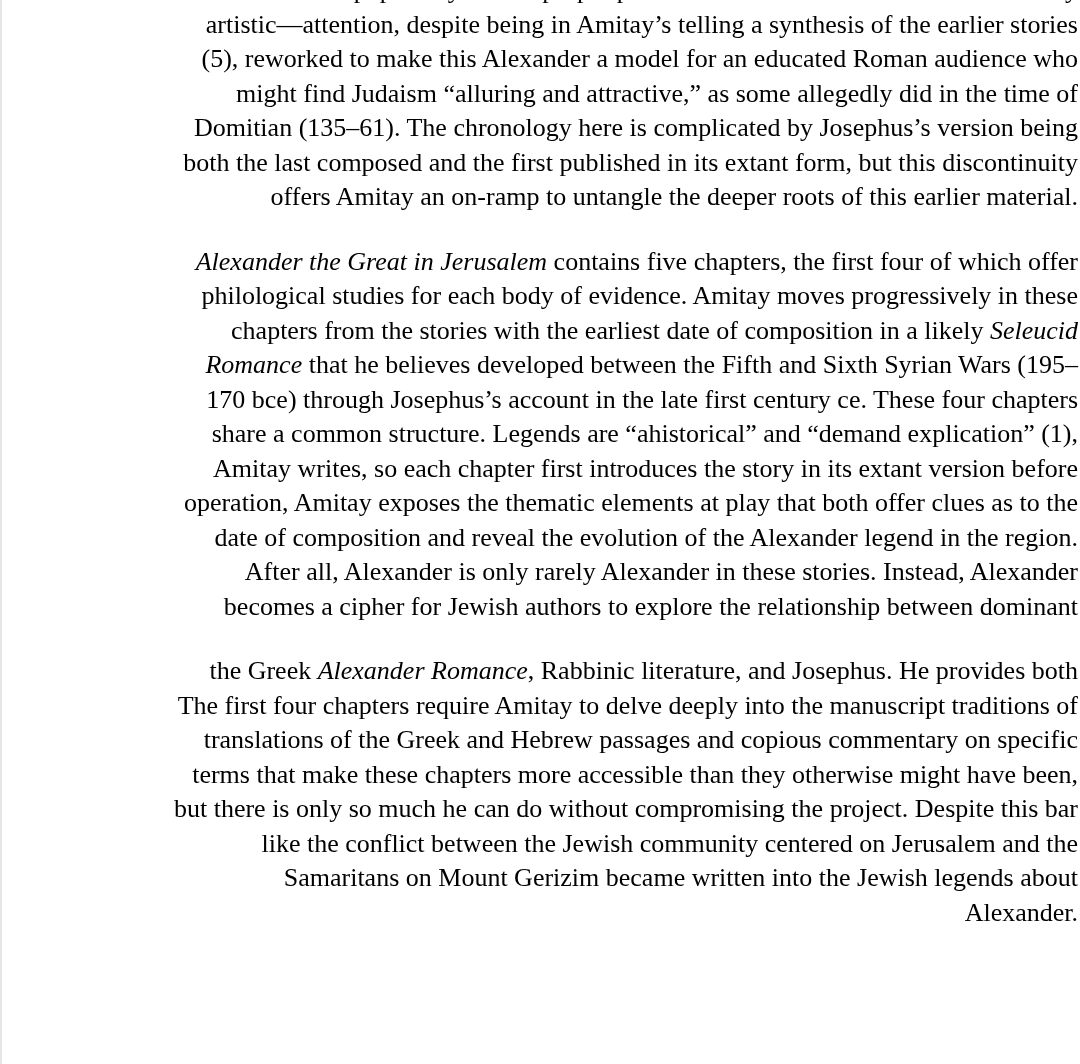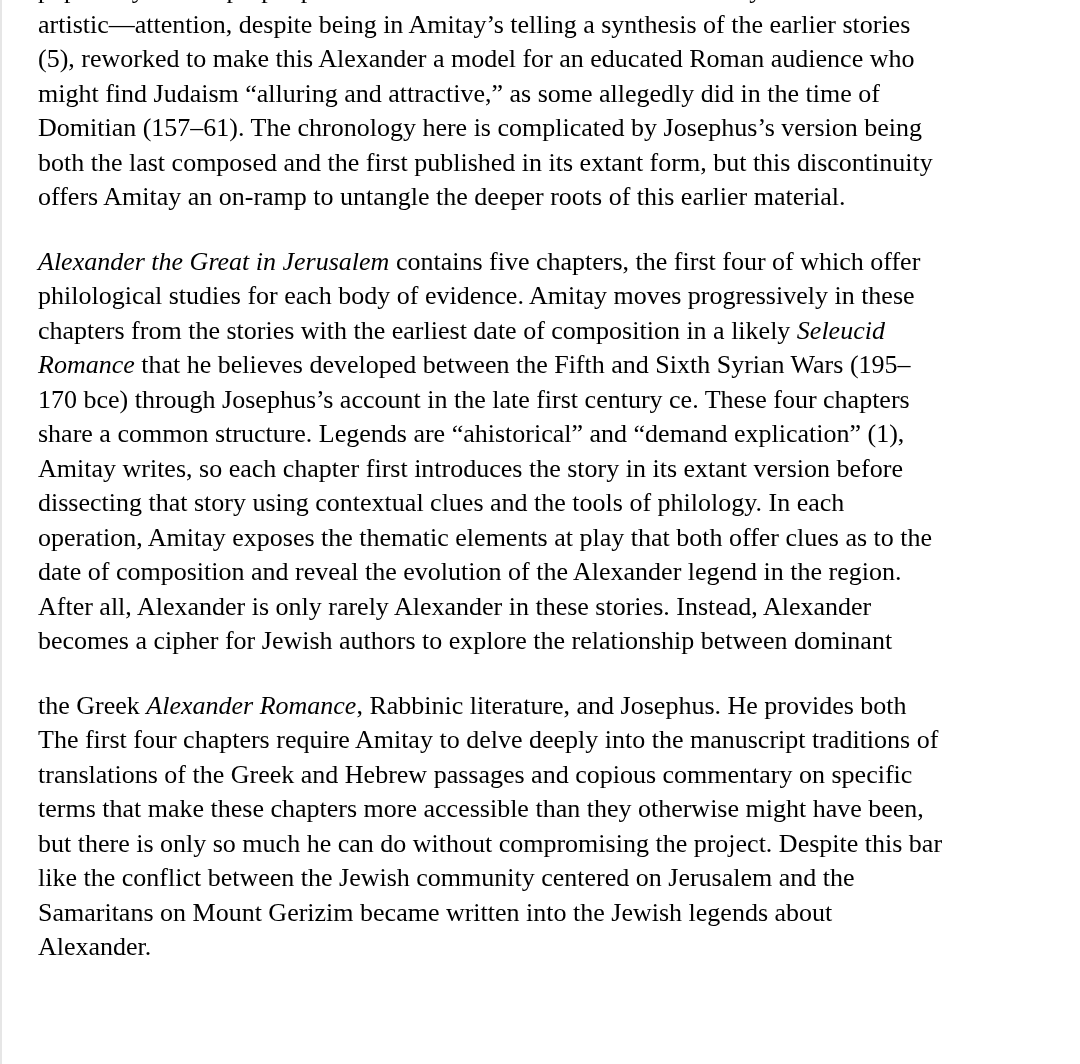--- a/index.html
+++ b/index.html
@@ -31,49 +31,49 @@
       line-height: 34.5px;
       color: #000000;
     }
     .article p {
       margin: 0 0 30px 0;
       white-space: normal;
     }
     .line {
       display: block;
       white-space: nowrap;
+      text-align: right;
     }
     em { font-style: italic; }
   </style>
 </head>
 <body>
 
 <div class="left-rule"></div>
 
 <div class="article">
 
   <p>
     <span class="line" style="color:#000;">popularity and its proper place in the domain of historical and literary</span>
     <span class="line">artistic—attention, despite being in Amitay’s telling a synthesis of the earlier stories</span>
     <span class="line">(5), reworked to make this Alexander a model for an educated Roman audience who</span>
     <span class="line">might find Judaism “alluring and attractive,” as some allegedly did in the time of</span>
-    <span class="line">Domitian (157–61). The chronology here is complicated by Josephus’s version being</span>
+    <span class="line">Domitian (135–61). The chronology here is complicated by Josephus’s version being</span>
     <span class="line">both the last composed and the first published in its extant form, but this discontinuity</span>
     <span class="line">offers Amitay an on-ramp to untangle the deeper roots of this earlier material.</span>
   </p>
 
   <p>
     <span class="line"><em>Alexander the Great in Jerusalem</em><span> contains five chapters, the first four of which offer</span></span>
     <span class="line">philological studies for each body of evidence. Amitay moves progressively in these</span>
     <span class="line"><span>chapters from the stories with the earliest date of composition in a likely </span><em>Seleucid</em></span>
     <span class="line"><em>Romance</em><span> that he believes developed between the Fifth and Sixth Syrian Wars (195–</span></span>
     <span class="line">170 bce) through Josephus’s account in the late first century ce. These four chapters</span>
     <span class="line">share a common structure. Legends are “ahistorical” and “demand explication” (1),</span>
     <span class="line">Amitay writes, so each chapter first introduces the story in its extant version before</span>
-    <span class="line">dissecting that story using contextual clues and the tools of philology. In each</span>
     <span class="line">operation, Amitay exposes the thematic elements at play that both offer clues as to the</span>
     <span class="line">date of composition and reveal the evolution of the Alexander legend in the region.</span>
     <span class="line">After all, Alexander is only rarely Alexander in these stories. Instead, Alexander</span>
     <span class="line">becomes a cipher for Jewish authors to explore the relationship between dominant</span>
   </p>
 
   <p>
     <span class="line"><span>the Greek </span><em>Alexander Romance</em><span>, Rabbinic literature, and Josephus. He provides both</span></span>
     <span class="line">The first four chapters require Amitay to delve deeply into the manuscript traditions of</span>
     <span class="line">translations of the Greek and Hebrew passages and copious commentary on specific</span>

